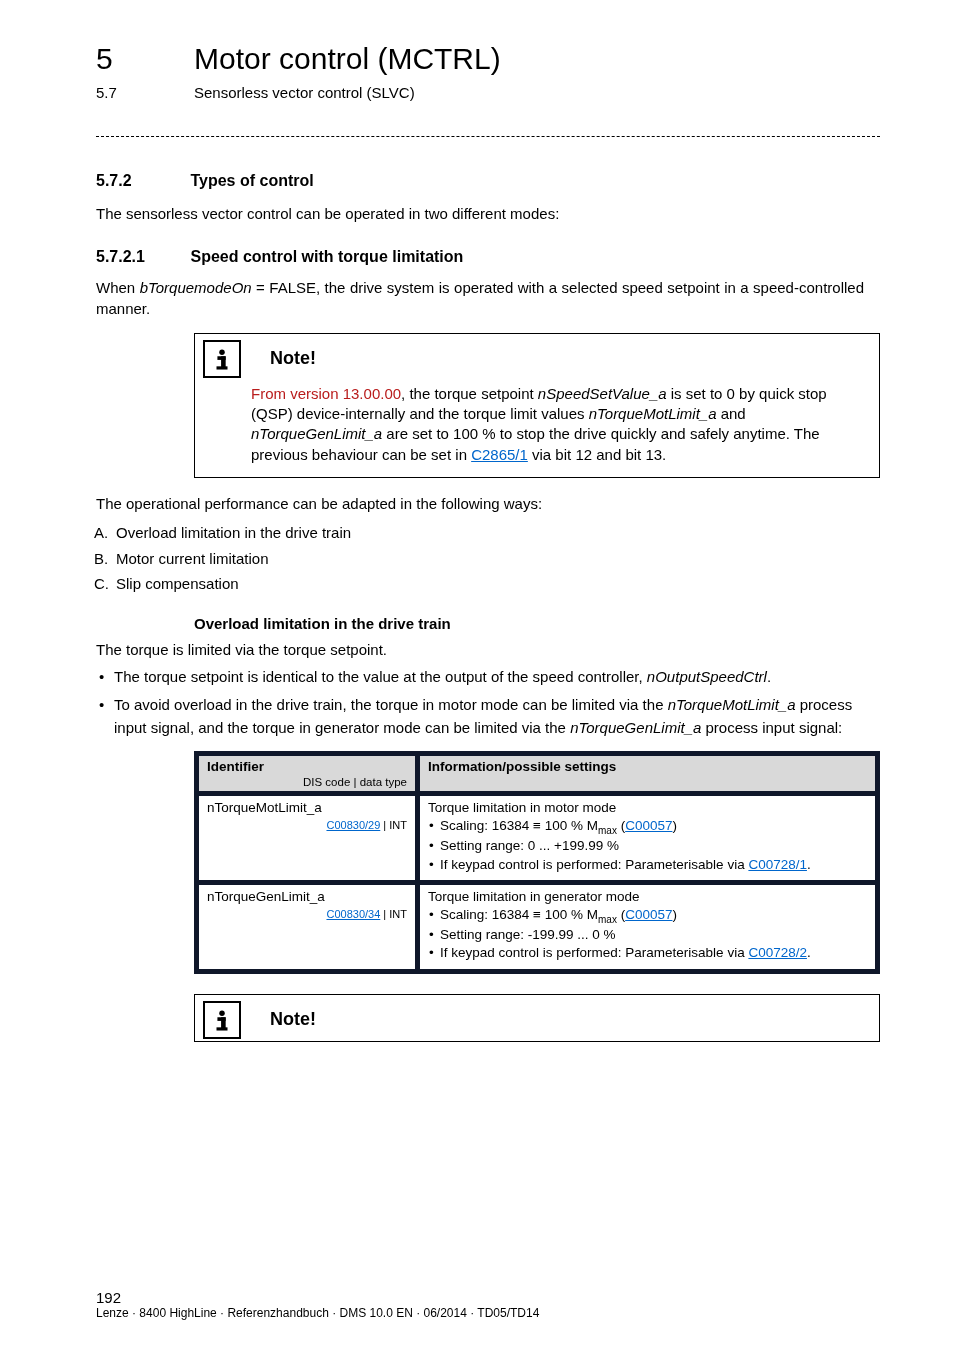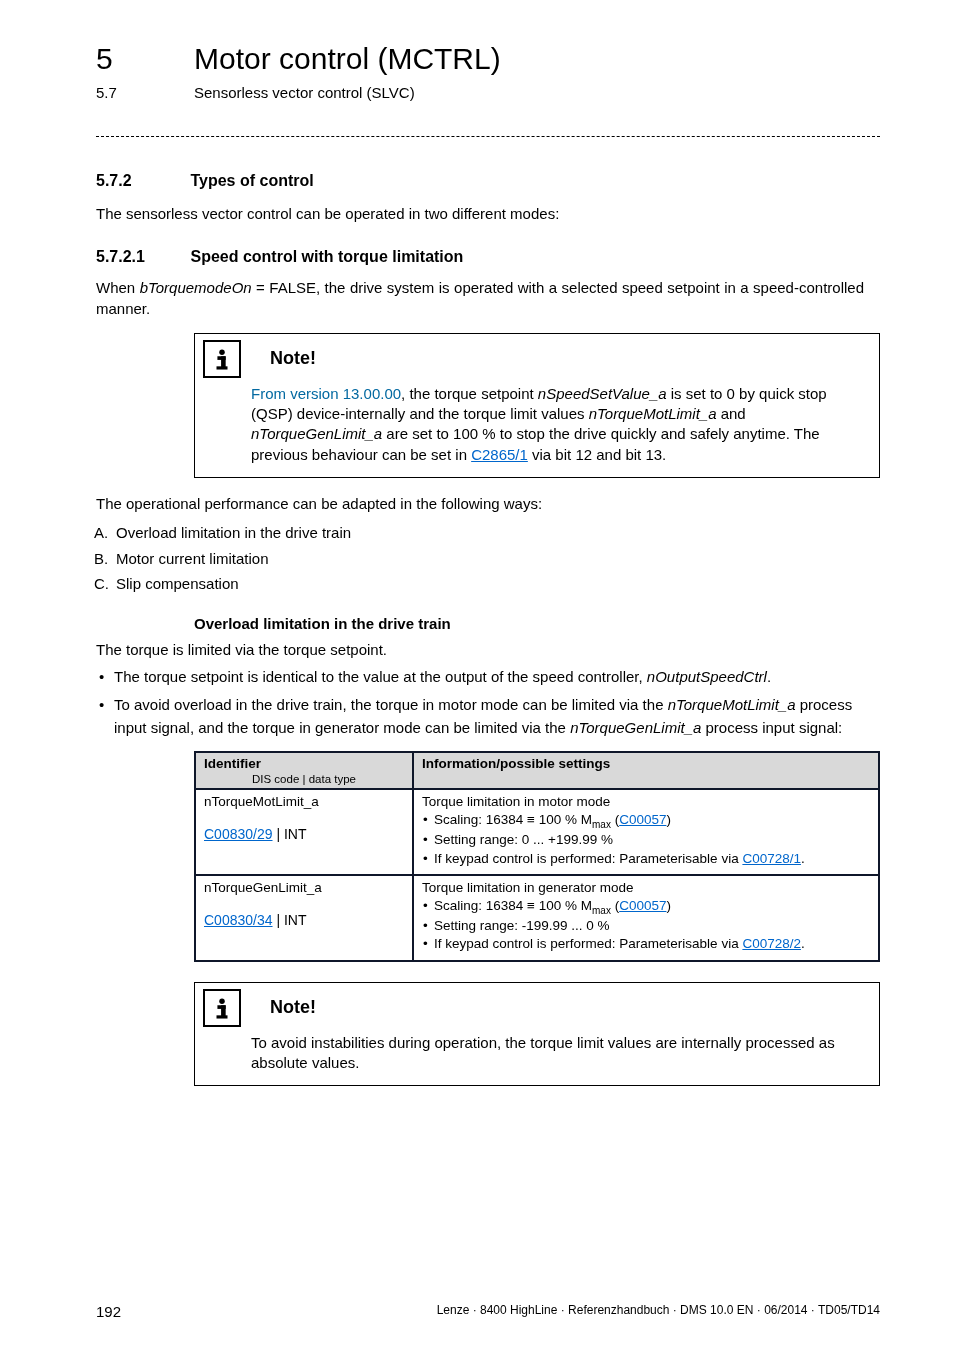--- a/index.html
+++ b/index.html
@@ -114,63 +114,64 @@
 
   
   table.infotable {
     border-collapse: collapse;
     width: 100%;
     margin: 8px 0 8px 0;
     font-size: 13.5px;
   }
   .tablewrap { margin-left: 98px; }
   table.infotable th, table.infotable td {
-    border: 2px solid #0f172a;
+    border: 5px solid #0f172a;
     vertical-align: top;
     text-align: left;
   }
   table.infotable thead th {
     background: #d9d9d9;
     font-weight: bold;
     padding: 3px 8px;
   }
   table.infotable thead th.idcol { width: 200px; }
   table.infotable thead th .subth {
     display: block;
-    text-align: center;
+    text-align: right;
     font-weight: normal;
     font-size: 11.5px;
     margin-top: 2px;
   }
   table.infotable td { padding: 4px 8px 6px 8px; }
   .codelink {
     display: block;
-    text-align: left;
-    font-size: 14px;
-    margin-top: 17px;
+    text-align: right;
+    font-size: 11px;
+    margin-top: 4px;
   }
   .codelink a { color: #0066cc; text-decoration: underline; }
   .codelink .dtype { color: #000; }
   .cell-bullets { margin: 2px 0 0 0; padding-left: 12px; }
   .cell-bullets li { list-style: none; position: relative; font-size: 13.5px; line-height: 1.35; }
   .cell-bullets li::before { content: "•"; position: absolute; left: -11px; }
   sub { font-size: 10px; vertical-align: sub; }
 
   .footer {
     position: absolute;
     bottom: 30px;
     left: 96px;
     right: 74px;
     font-size: 12px;
     color: #000;
     display: flex;
     justify-content: space-between;
+    flex-direction: column;
   }
   .footer .pageno { font-size: 15px; }
-  .blue { color: #0369a1; }
+  .blue { color: #b91c1c; }
 </style>
 </head>
 <body>
 
 <div class="page">
 
   <div class="chapnum">5</div>
   <div class="chaptitle">Motor control (MCTRL)</div>
   <div class="subnum">5.7</div>
   <div class="subtitle">Sensorless vector control (SLVC)</div>
@@ -278,21 +279,20 @@
         <span class="iconbox">
           <svg viewBox="0 0 24 24">
               <circle cx="12" cy="4.5" r="3" fill="#000"></circle>
               <rect x="7" y="9" width="9" height="4" fill="#000"></rect>
               <rect x="11" y="9" width="5" height="12" fill="#000"></rect>
               <rect x="6" y="20" width="12" height="3.5" fill="#000"></rect>
             </svg>
         </span>
         <span class="notetitle">Note!</span>
       </div>
-      <div class="notebody">To avoid instabilities during operation, the torque limit values are internally processed as absolute values.</div>
     </div>
 
   </div>
 
   <div class="footer">
     <span class="pageno">192</span>
     <span>Lenze · 8400 HighLine · Referenzhandbuch · DMS 10.0 EN · 06/2014 · TD05/TD14</span>
   </div>
 </div>
 

